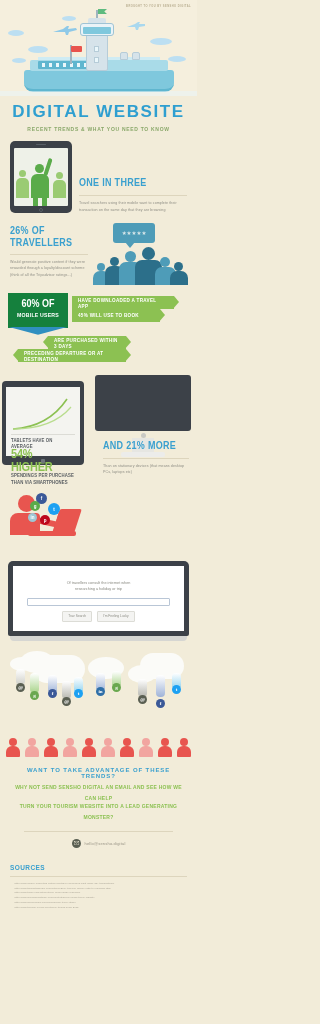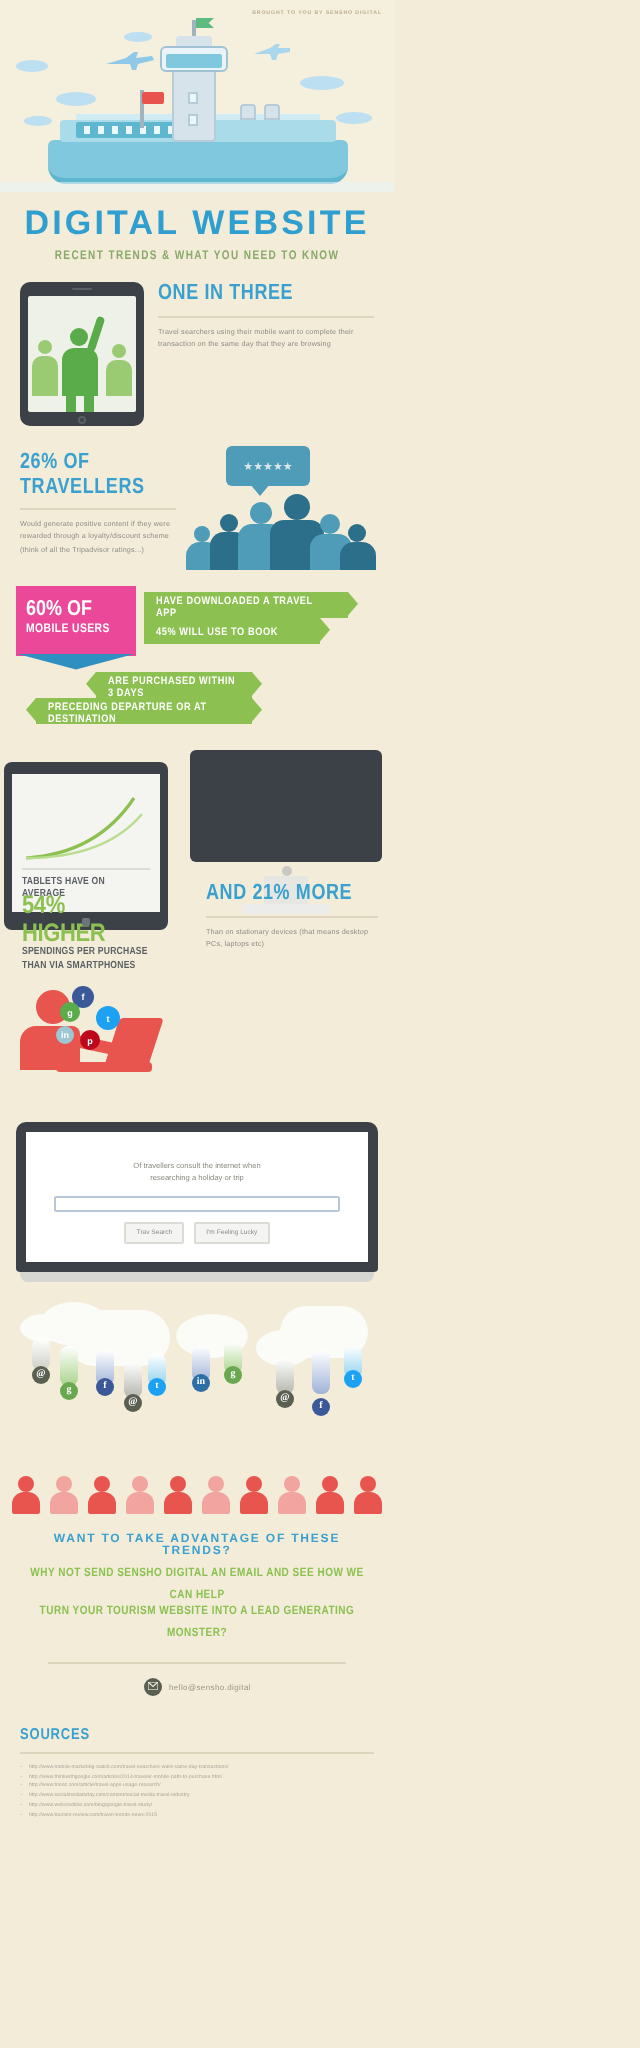--- a/index.html
+++ b/index.html
@@ -90,21 +90,21 @@
   .main-title {
     font-size: 17px; font-weight: 700; color: #2f9fd0; letter-spacing: 1.6px;
   }
   .sub-title {
     font-size: 5px; font-weight: 700; color: #8aa86a; letter-spacing: .7px;
     margin-top: 3px; transform: scaleY(1.25);
   }
 
   
   .sec { position: relative; padding: 0 10px; }
-  .row { display: flex; align-items: flex-start; gap: 7px; }
+  .row { display: flex; align-items: flex-end; gap: 7px; }
   .h-blue {
     font-size: 9px; font-weight: 700; color: #3aa0cf; letter-spacing: .3px;
     transform: scaleY(1.22); transform-origin: left center;
     padding-bottom: 3px;
   }
   .h-rule { border-bottom: 1px solid #ddd5bd; margin: 4px 0 4px; }
   .body-txt {
     font-size: 3.6px; line-height: 1.75; color: #8f8e85; letter-spacing: .1px;
   }
 
@@ -148,21 +148,21 @@
     content: ""; position: absolute; right: -5px; top: 0;
     border-top: 5.5px solid transparent; border-bottom: 5.5px solid transparent;
     border-left: 5px solid #8cc152;
   }
   .rb-green.left-point::before {
     content: ""; position: absolute; left: -5px; top: 0;
     border-top: 5.5px solid transparent; border-bottom: 5.5px solid transparent;
     border-right: 5px solid #8cc152;
   }
   .badge-blue {
-    background: #ec4899; color: #fff; padding: 6px 5px 9px;
+    background: #15803d; color: #fff; text-align: center; padding: 6px 5px 9px;
     position: absolute; line-height: 1.25;
   }
   .badge-blue::after {
     content: ""; position: absolute; bottom: -7px; left: 0; width: 100%; height: 8px;
     background: #2f8fc0; clip-path: polygon(0 0, 100% 0, 50% 100%);
   }
   .badge-num { font-size: 9px; font-weight: 700; transform: scaleY(1.2); display: block; }
   .badge-lbl { font-size: 5.2px; font-weight: 700; transform: scaleY(1.2); display: block; margin-top: 2px; letter-spacing: .2px; }
 
   

